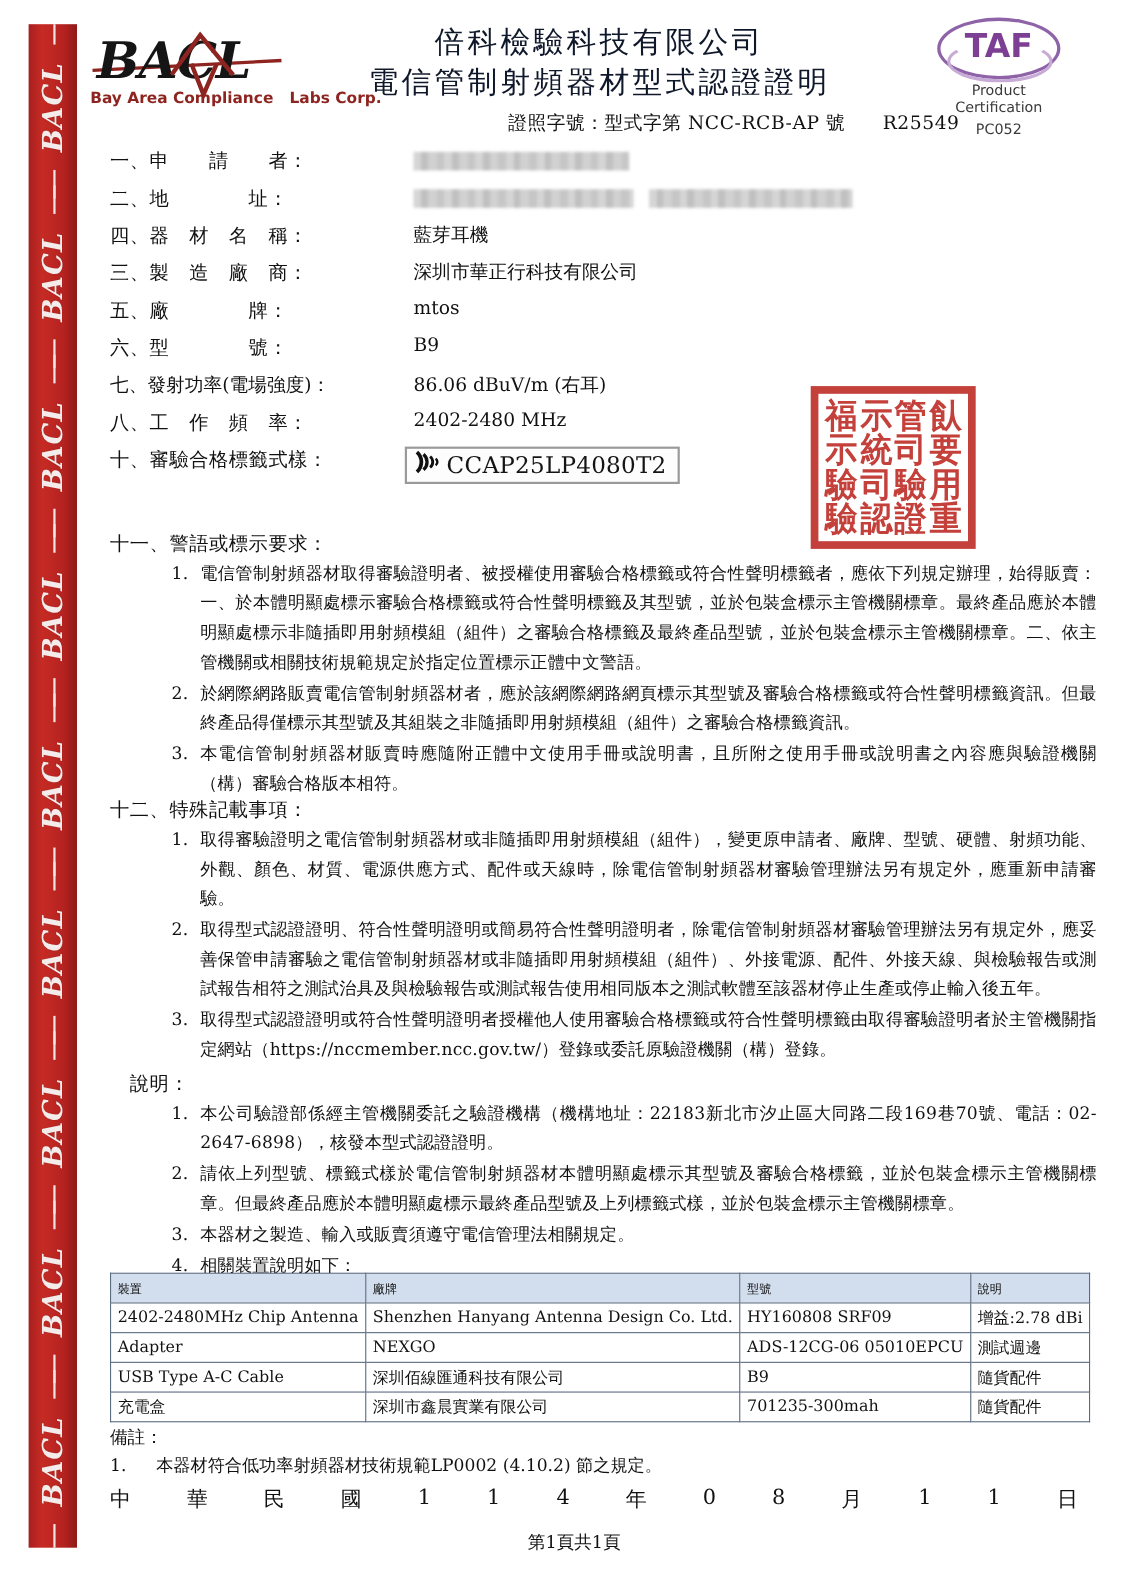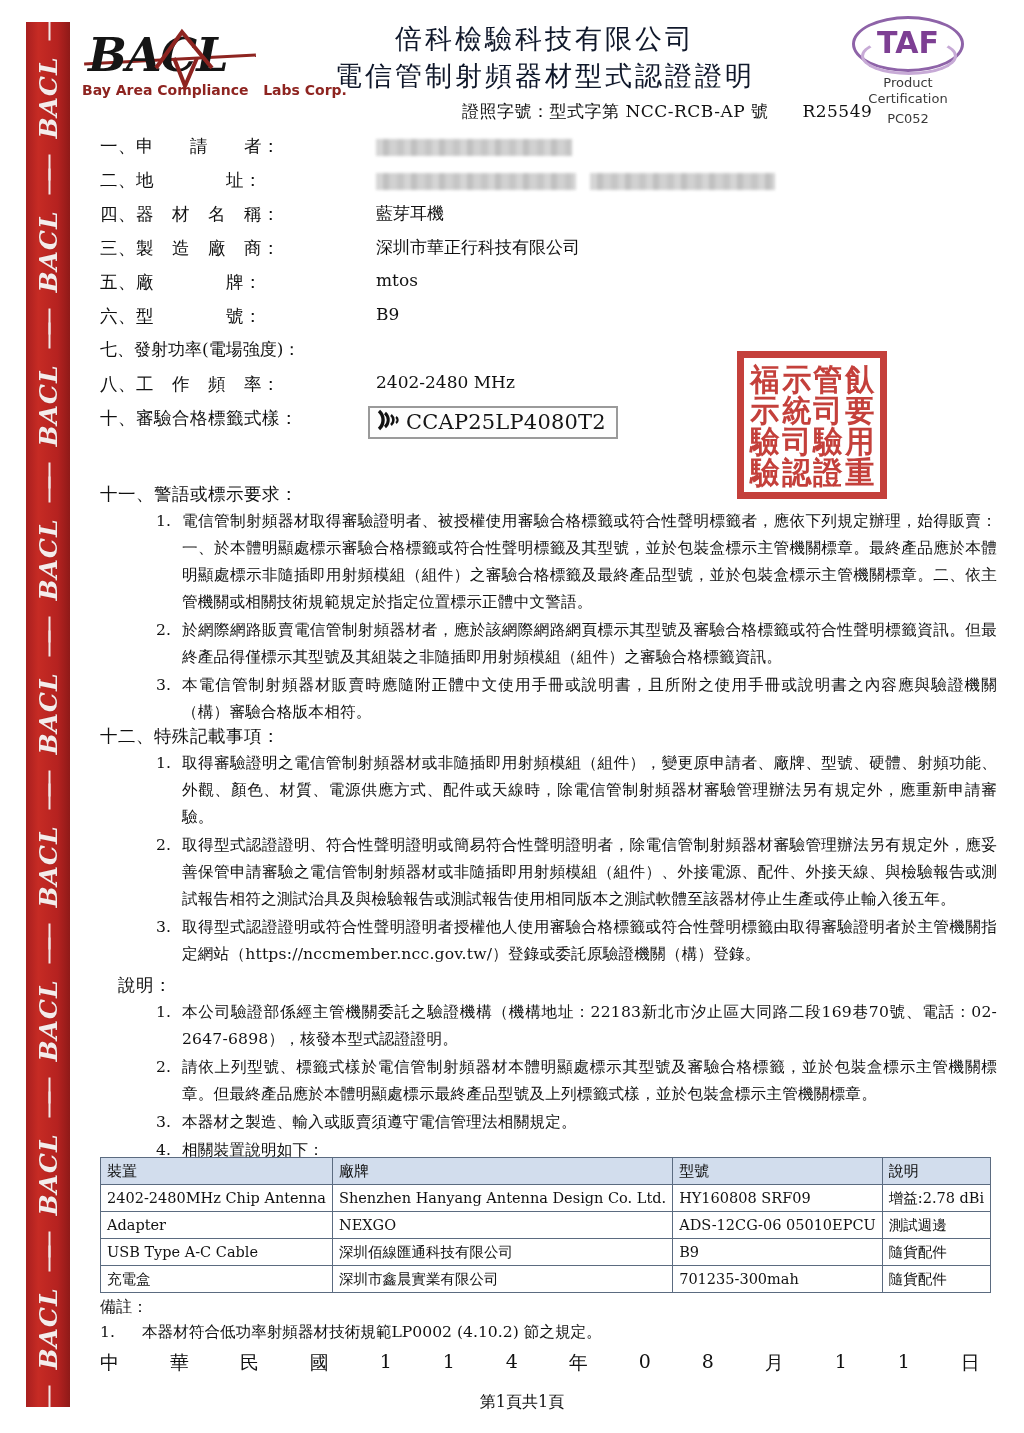--- a/index.html
+++ b/index.html
@@ -269,21 +269,21 @@
     border: 1px solid #5b6b80;
     padding: 2px 6px;
     height: 27px;
     text-align: left;
     font-weight: normal;
     white-space: nowrap;
     overflow: hidden;
   }
   table#device-table thead th {
     background: #d2dded;
-    font-size: 15px;
+    font-size: 11px;
     margin-left: 32px;
   }
   table#device-table col.c1 { width: 218px; }
   table#device-table col.c2 { width: 313px; }
   table#device-table col.c3 { width: 208px; }
   table#device-table col.c4 { width: 141px; }
 
   
   #remark-head {
     position: absolute; left: 18px; top: 1297px;
@@ -407,20 +407,21 @@
       <div class="field-label">
         <span>六、</span><span>型　　　　號：</span>
       </div>
       <div class="field-value latin">B9</div>
     </div>
 
     <div class="field-row">
       <div class="field-label wide">
         <span>七、</span><span>發射功率(電場強度)：</span>
       </div>
+      <div class="field-value">86.06 dBuV/m (右耳)</div>
     </div>
 
     <div class="field-row">
       <div class="field-label">
         <span>八、</span><span>工　作　頻　率：</span>
       </div>
       <div class="field-value latin">2402-2480 MHz</div>
     </div>
 
 

